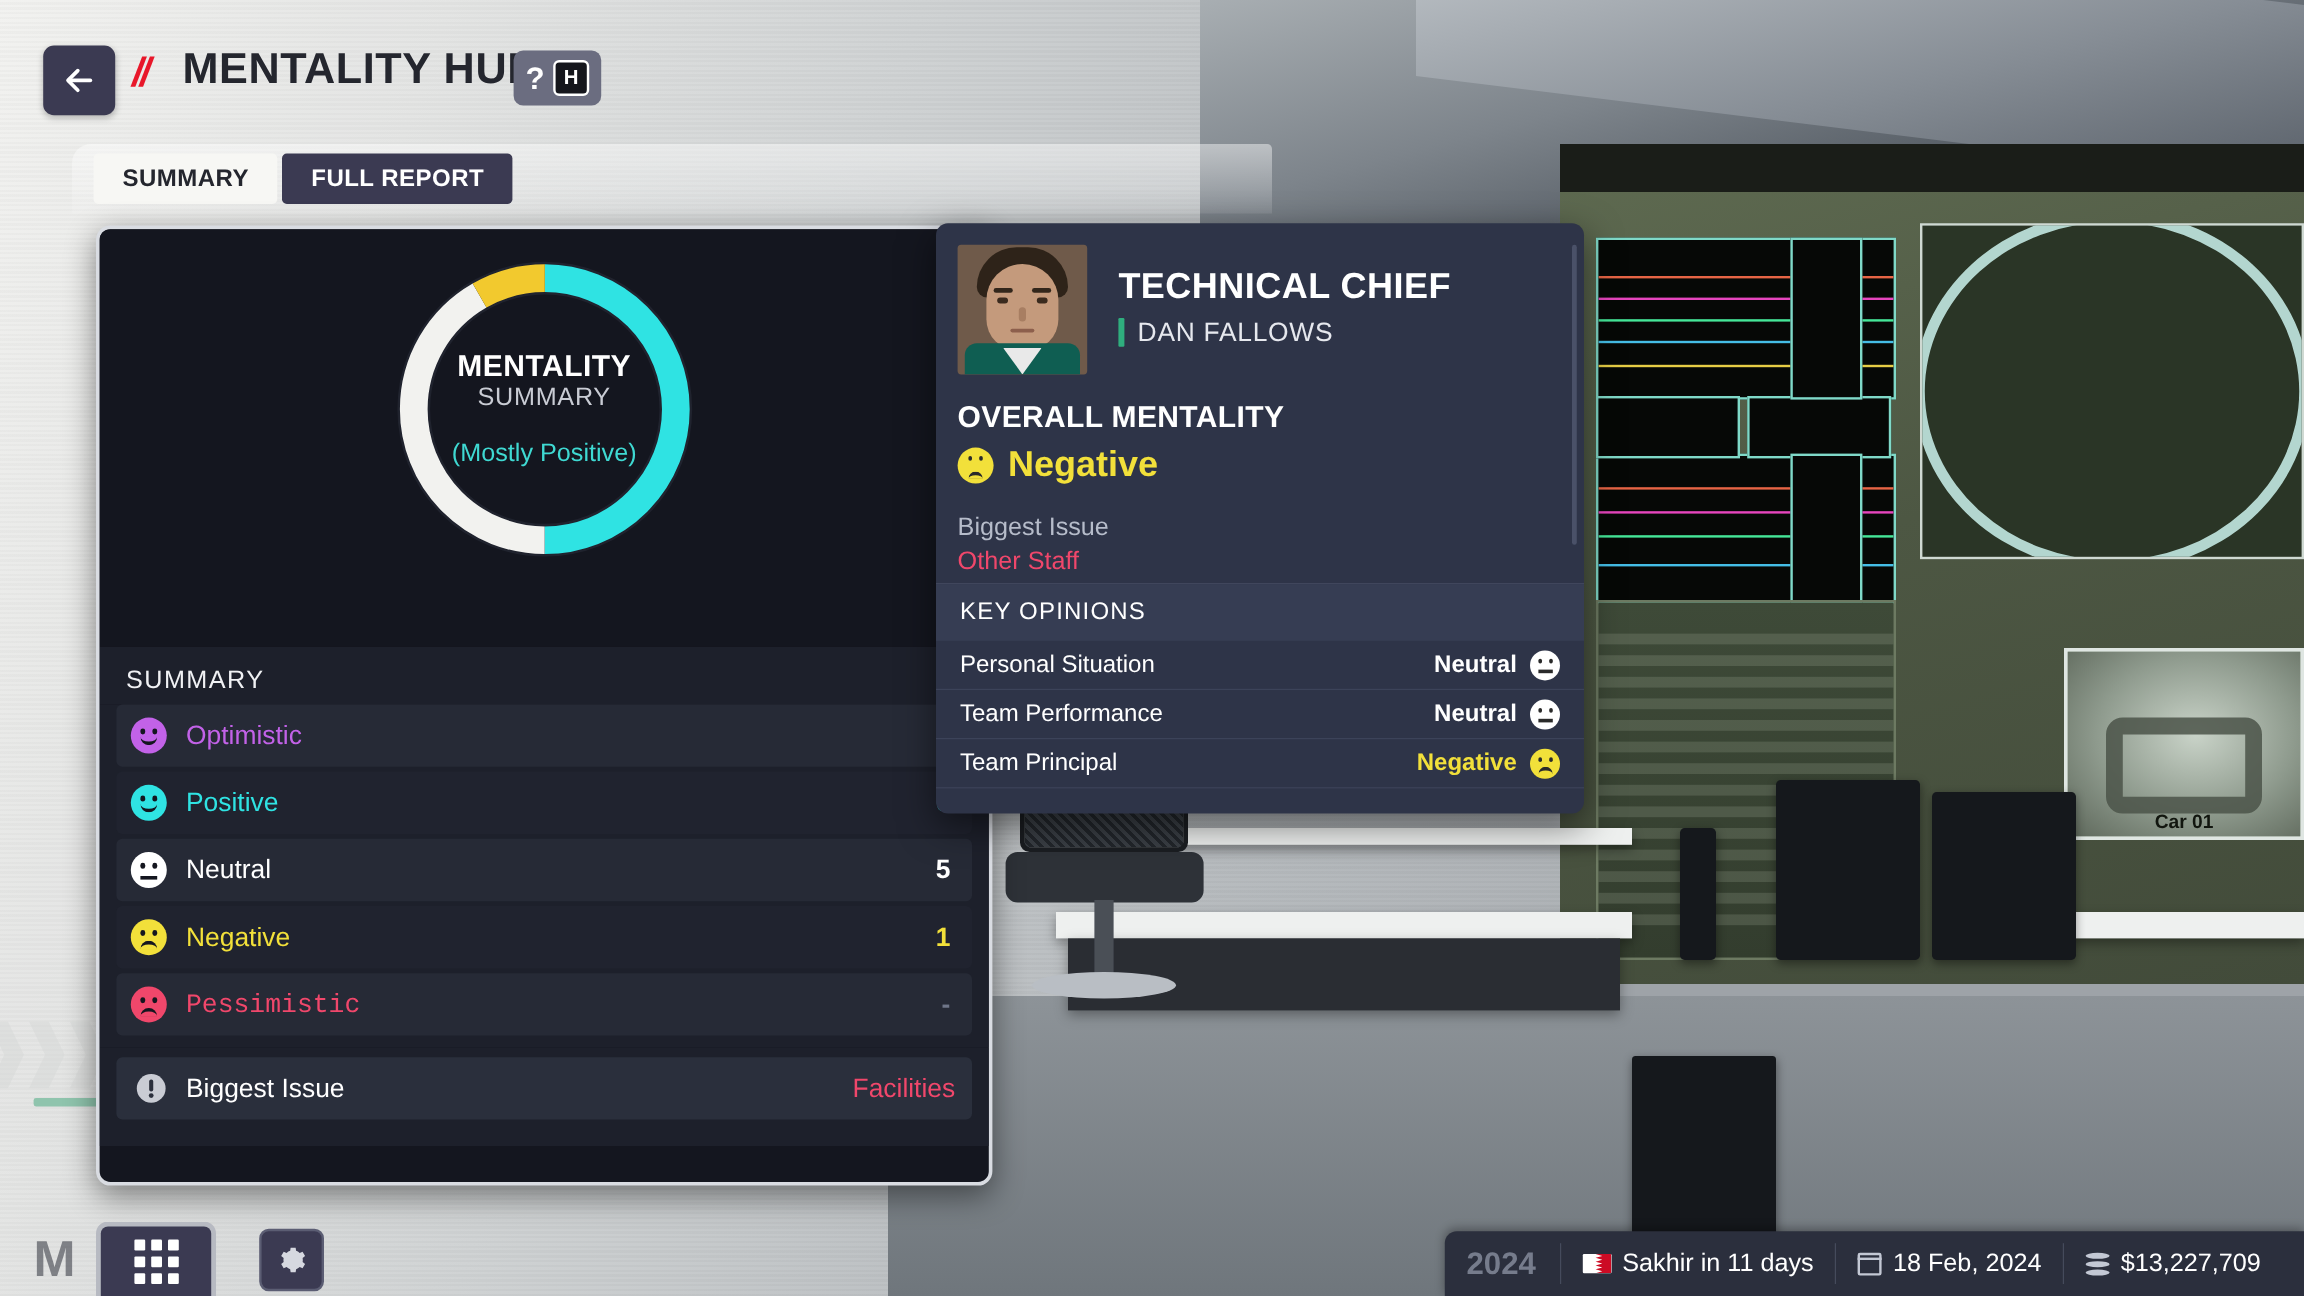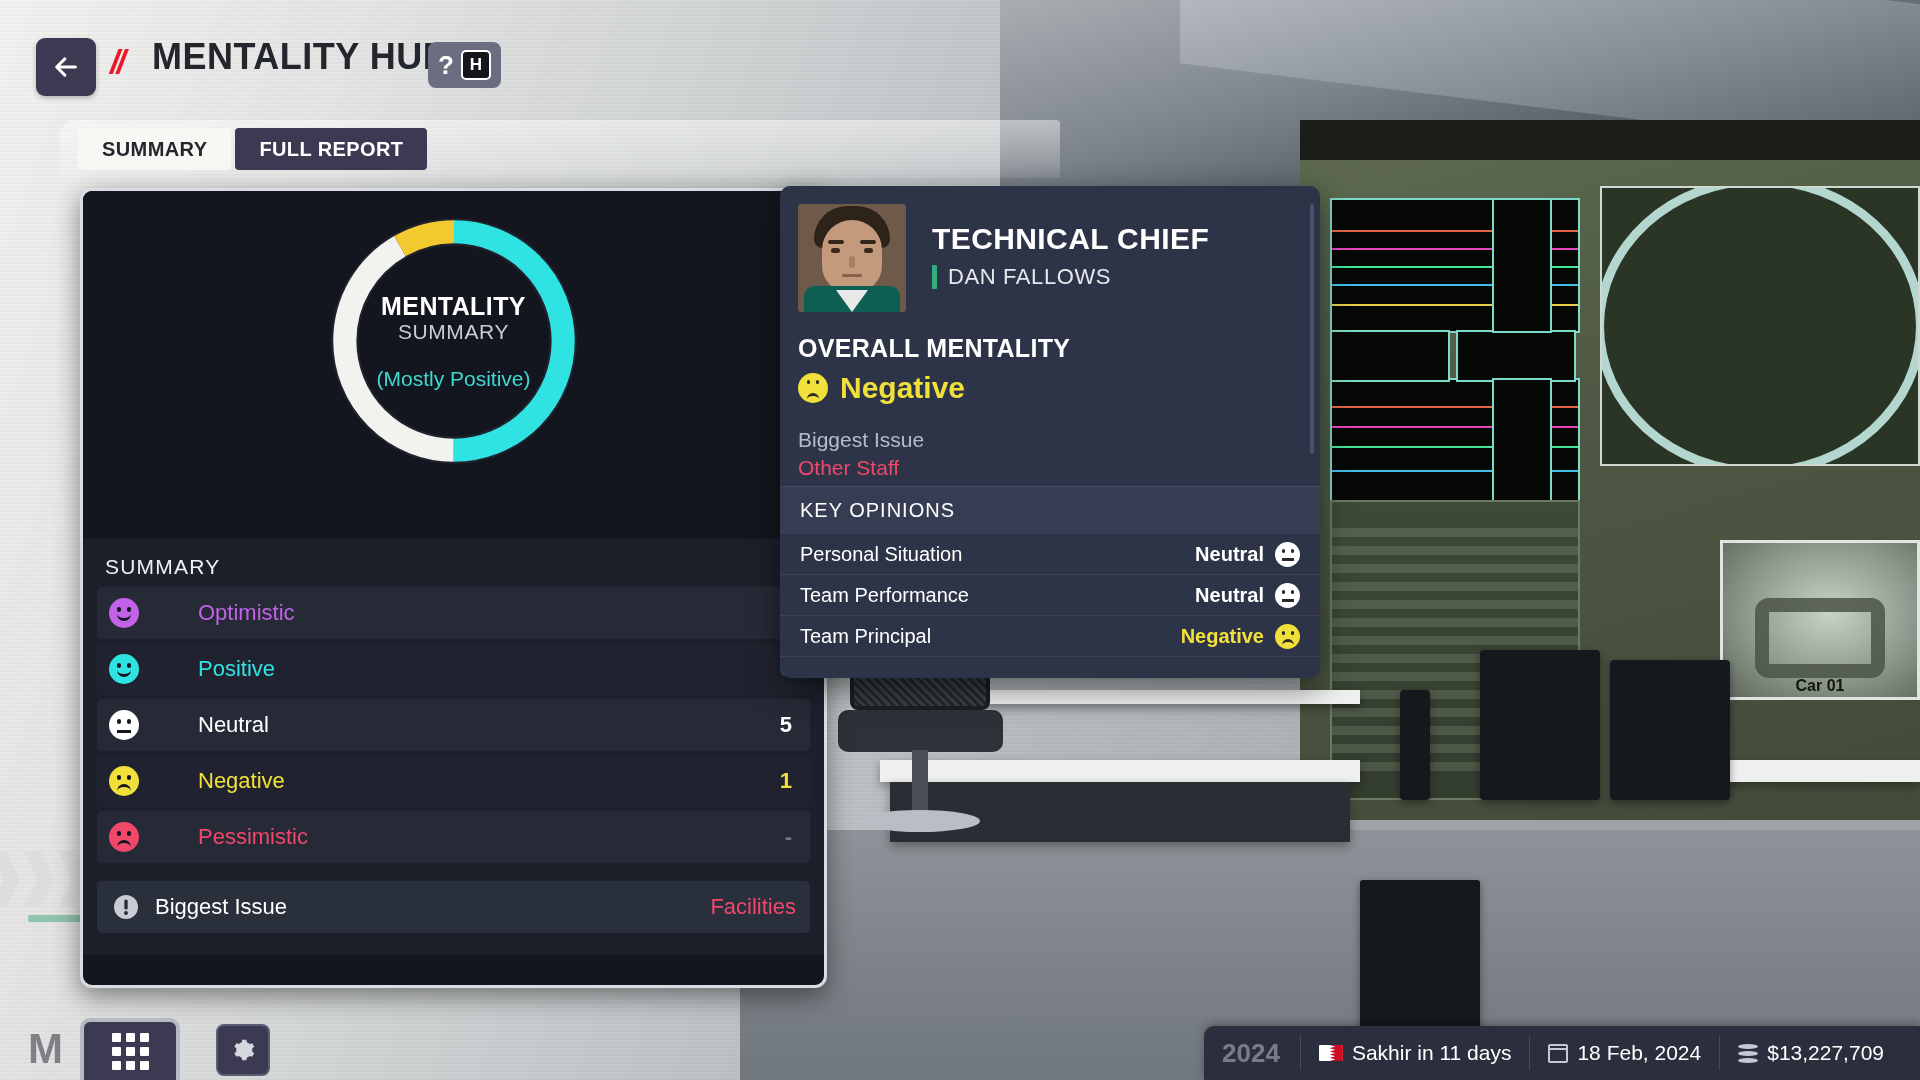--- a/index.html
+++ b/index.html
@@ -195,21 +195,21 @@
   .dl2{ color:#c9ccd4; font-size:21px; letter-spacing:.6px; margin-top:-1px;}
   .dl3{ color:#3fd9d2; font-size:21px; margin-top:23px; }
 
   .states-header{
     padding:16px 22px 8px 22px; color:#f0f1f4; font-size:21px;
     letter-spacing:1.2px; background:#1d202b;
   }
   .states-list{ background:#1d202b; padding:0 14px 6px 14px; }
   .state-row{
     height:52px; display:flex; align-items:center; padding:0 12px;
-    border-radius:5px; margin-bottom:4px; background:#262a36;gap:43px;
+    border-radius:5px; margin-bottom:4px; background:#262a36;
   }
   .state-row.alt{ background:#20232f; }
   .face{
     width:30px; height:30px; border-radius:50%; flex:0 0 30px;
     position:relative; margin-right:16px;
   }
   .face .eyes{
     position:absolute; top:9px; left:0; width:100%; text-align:center;
     font-size:0;
   }
@@ -538,21 +538,21 @@
           <span class="mouth frown"></span>
         </span>
         <span class="state-name" style="color: rgb(242, 224, 58);">Negative</span>
         <span class="state-val" style="color: rgb(242, 224, 58);">1</span>
       </div>
       <div class="state-row">
         <span class="face" style="width: 30px; height: 30px; flex: 0 0 30px; background: rgb(240, 71, 107);">
           <span class="eyes"><i class="eye"></i><i class="eye"></i></span>
           <span class="mouth frown"></span>
         </span>
-        <span class="state-name" style="color: rgb(240, 71, 107);">Pessimistic</span>
+        <span class="state-name" style="color: rgb(240, 71, 107); font-family: Liberation Mono, monospace;">Pessimistic</span>
         <span class="state-val" style="color: rgb(111, 118, 137);">-</span>
       </div>
     </div>
 
   <div class="bottom-rows">
     <div class="b-row">
       <span class="b-icon">
         <svg width="26" height="26" viewBox="0 0 26 26">
           <circle cx="13" cy="13" r="12" fill="#c9ccd4"></circle>
           <rect x="11.3" y="5.6" width="3.4" height="10" rx="1.6" fill="#2a2f3c"></rect>

